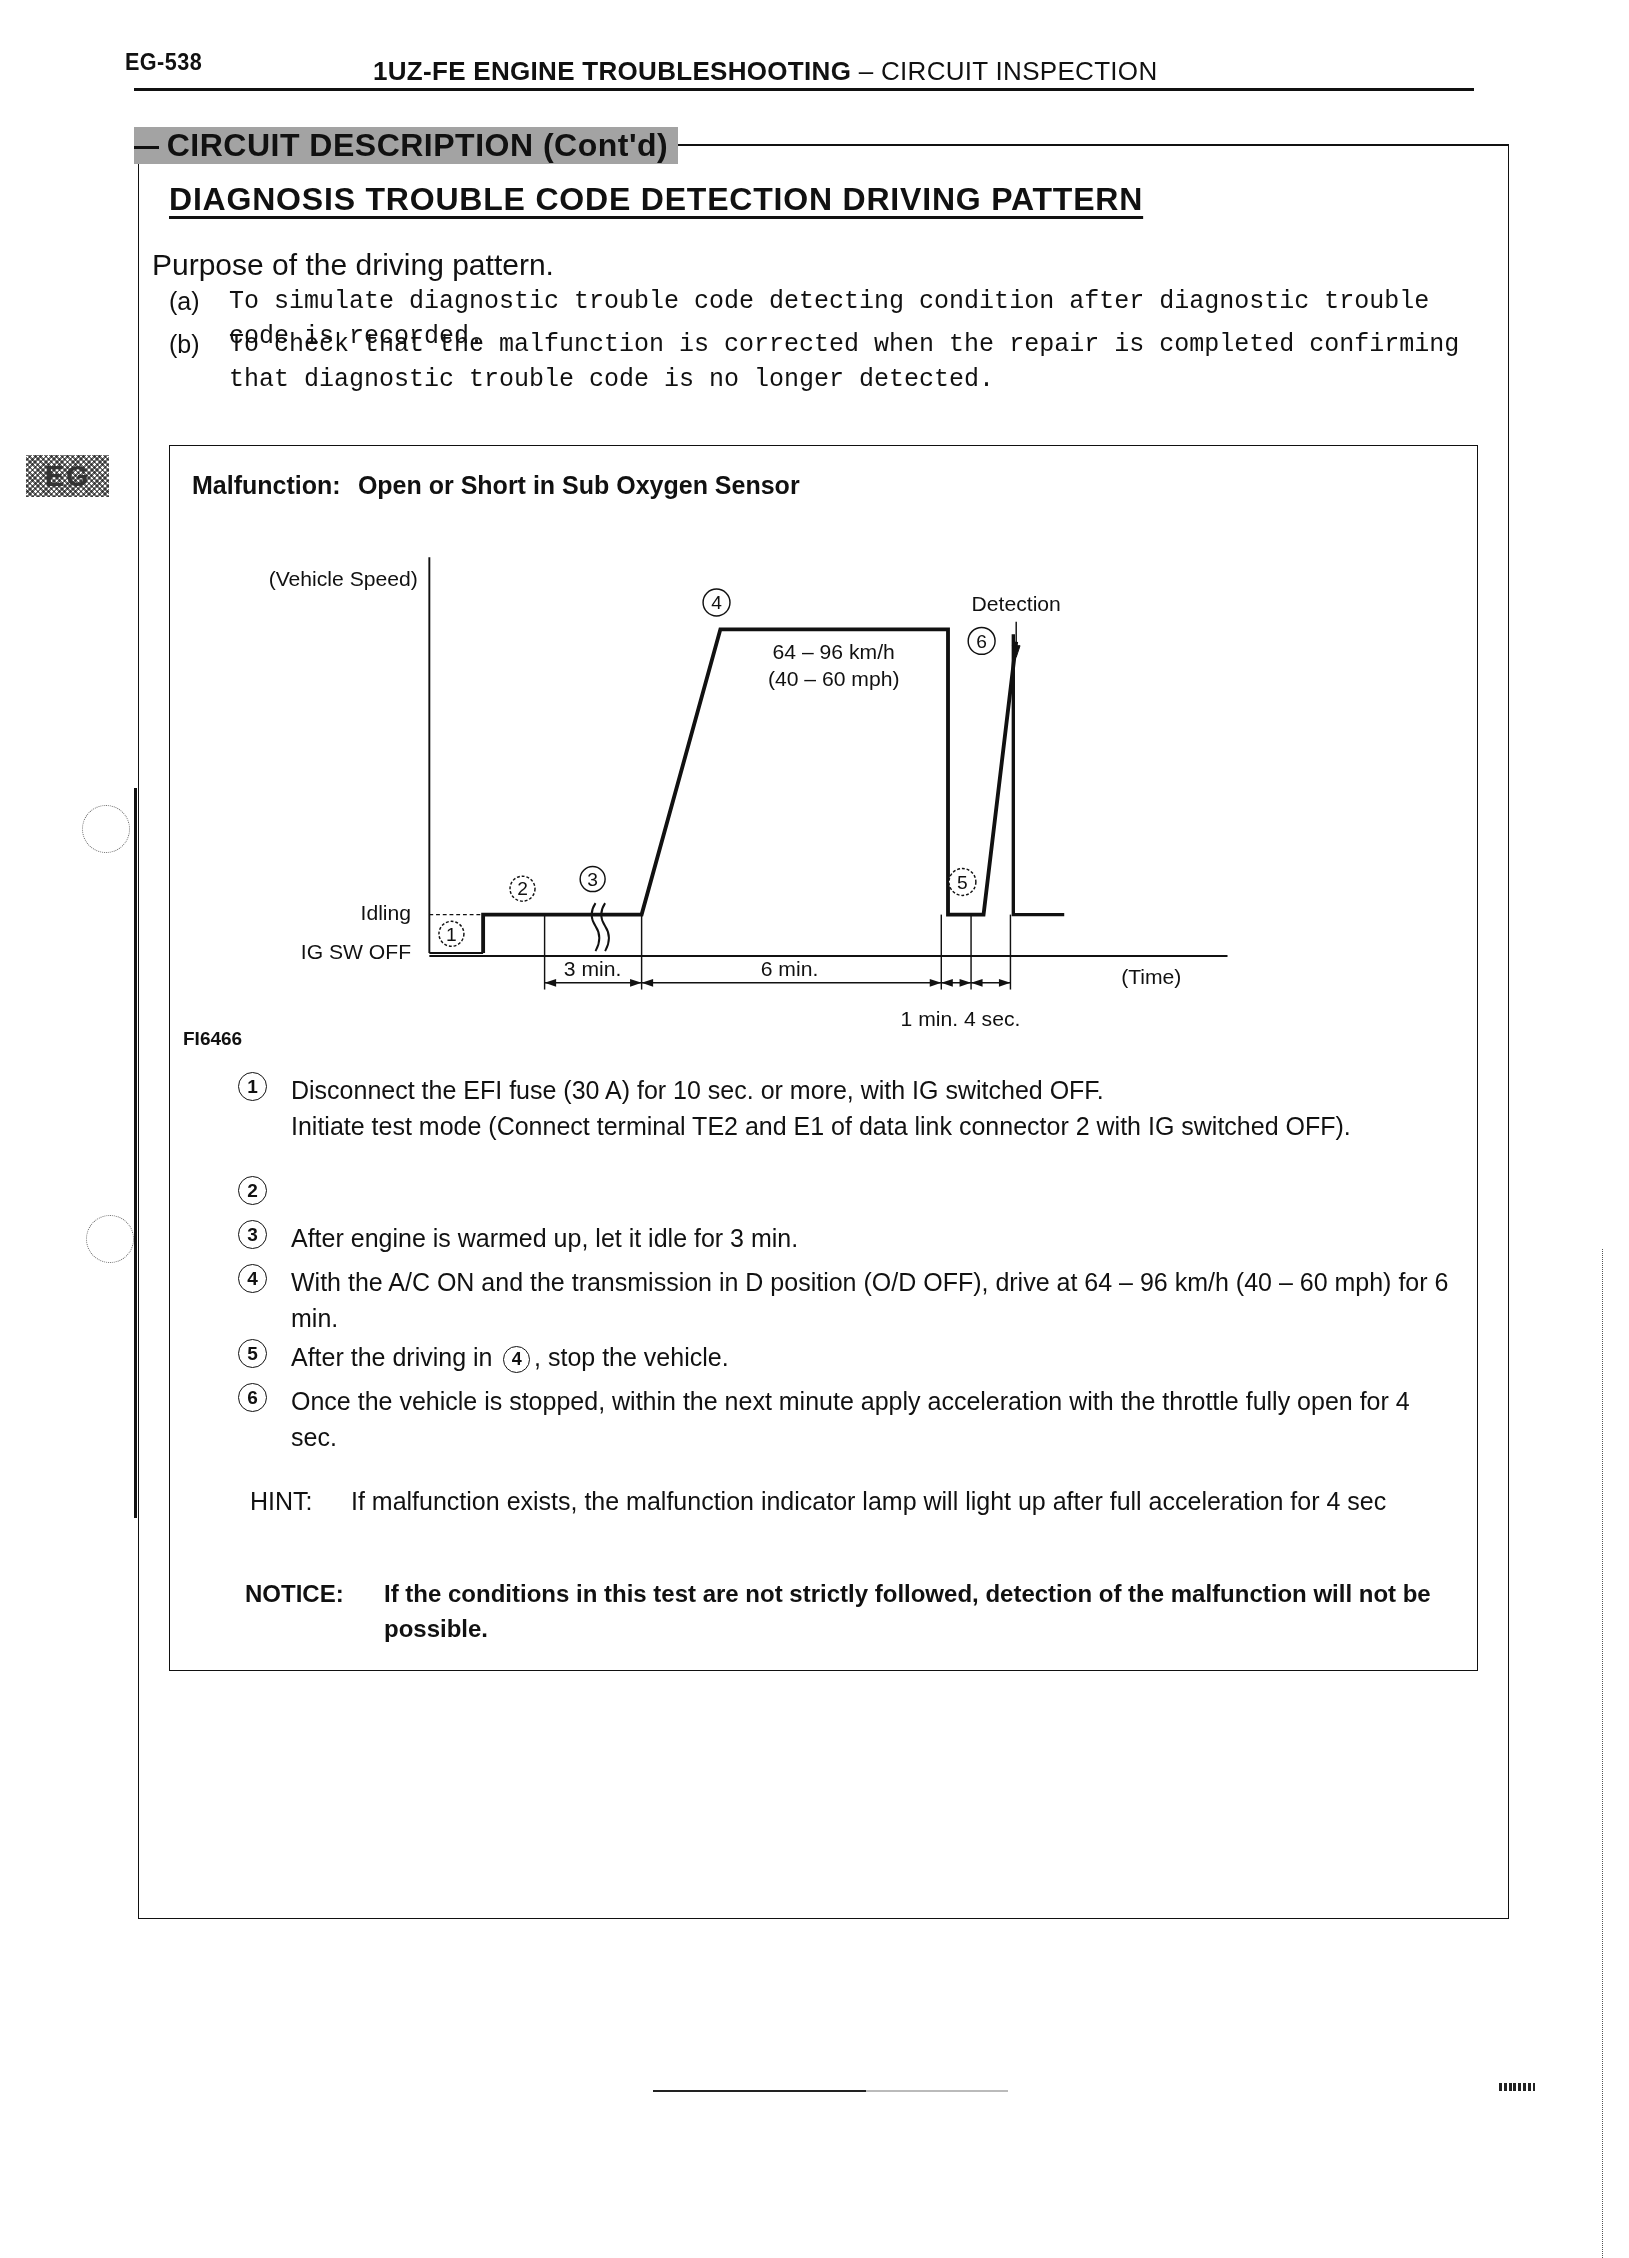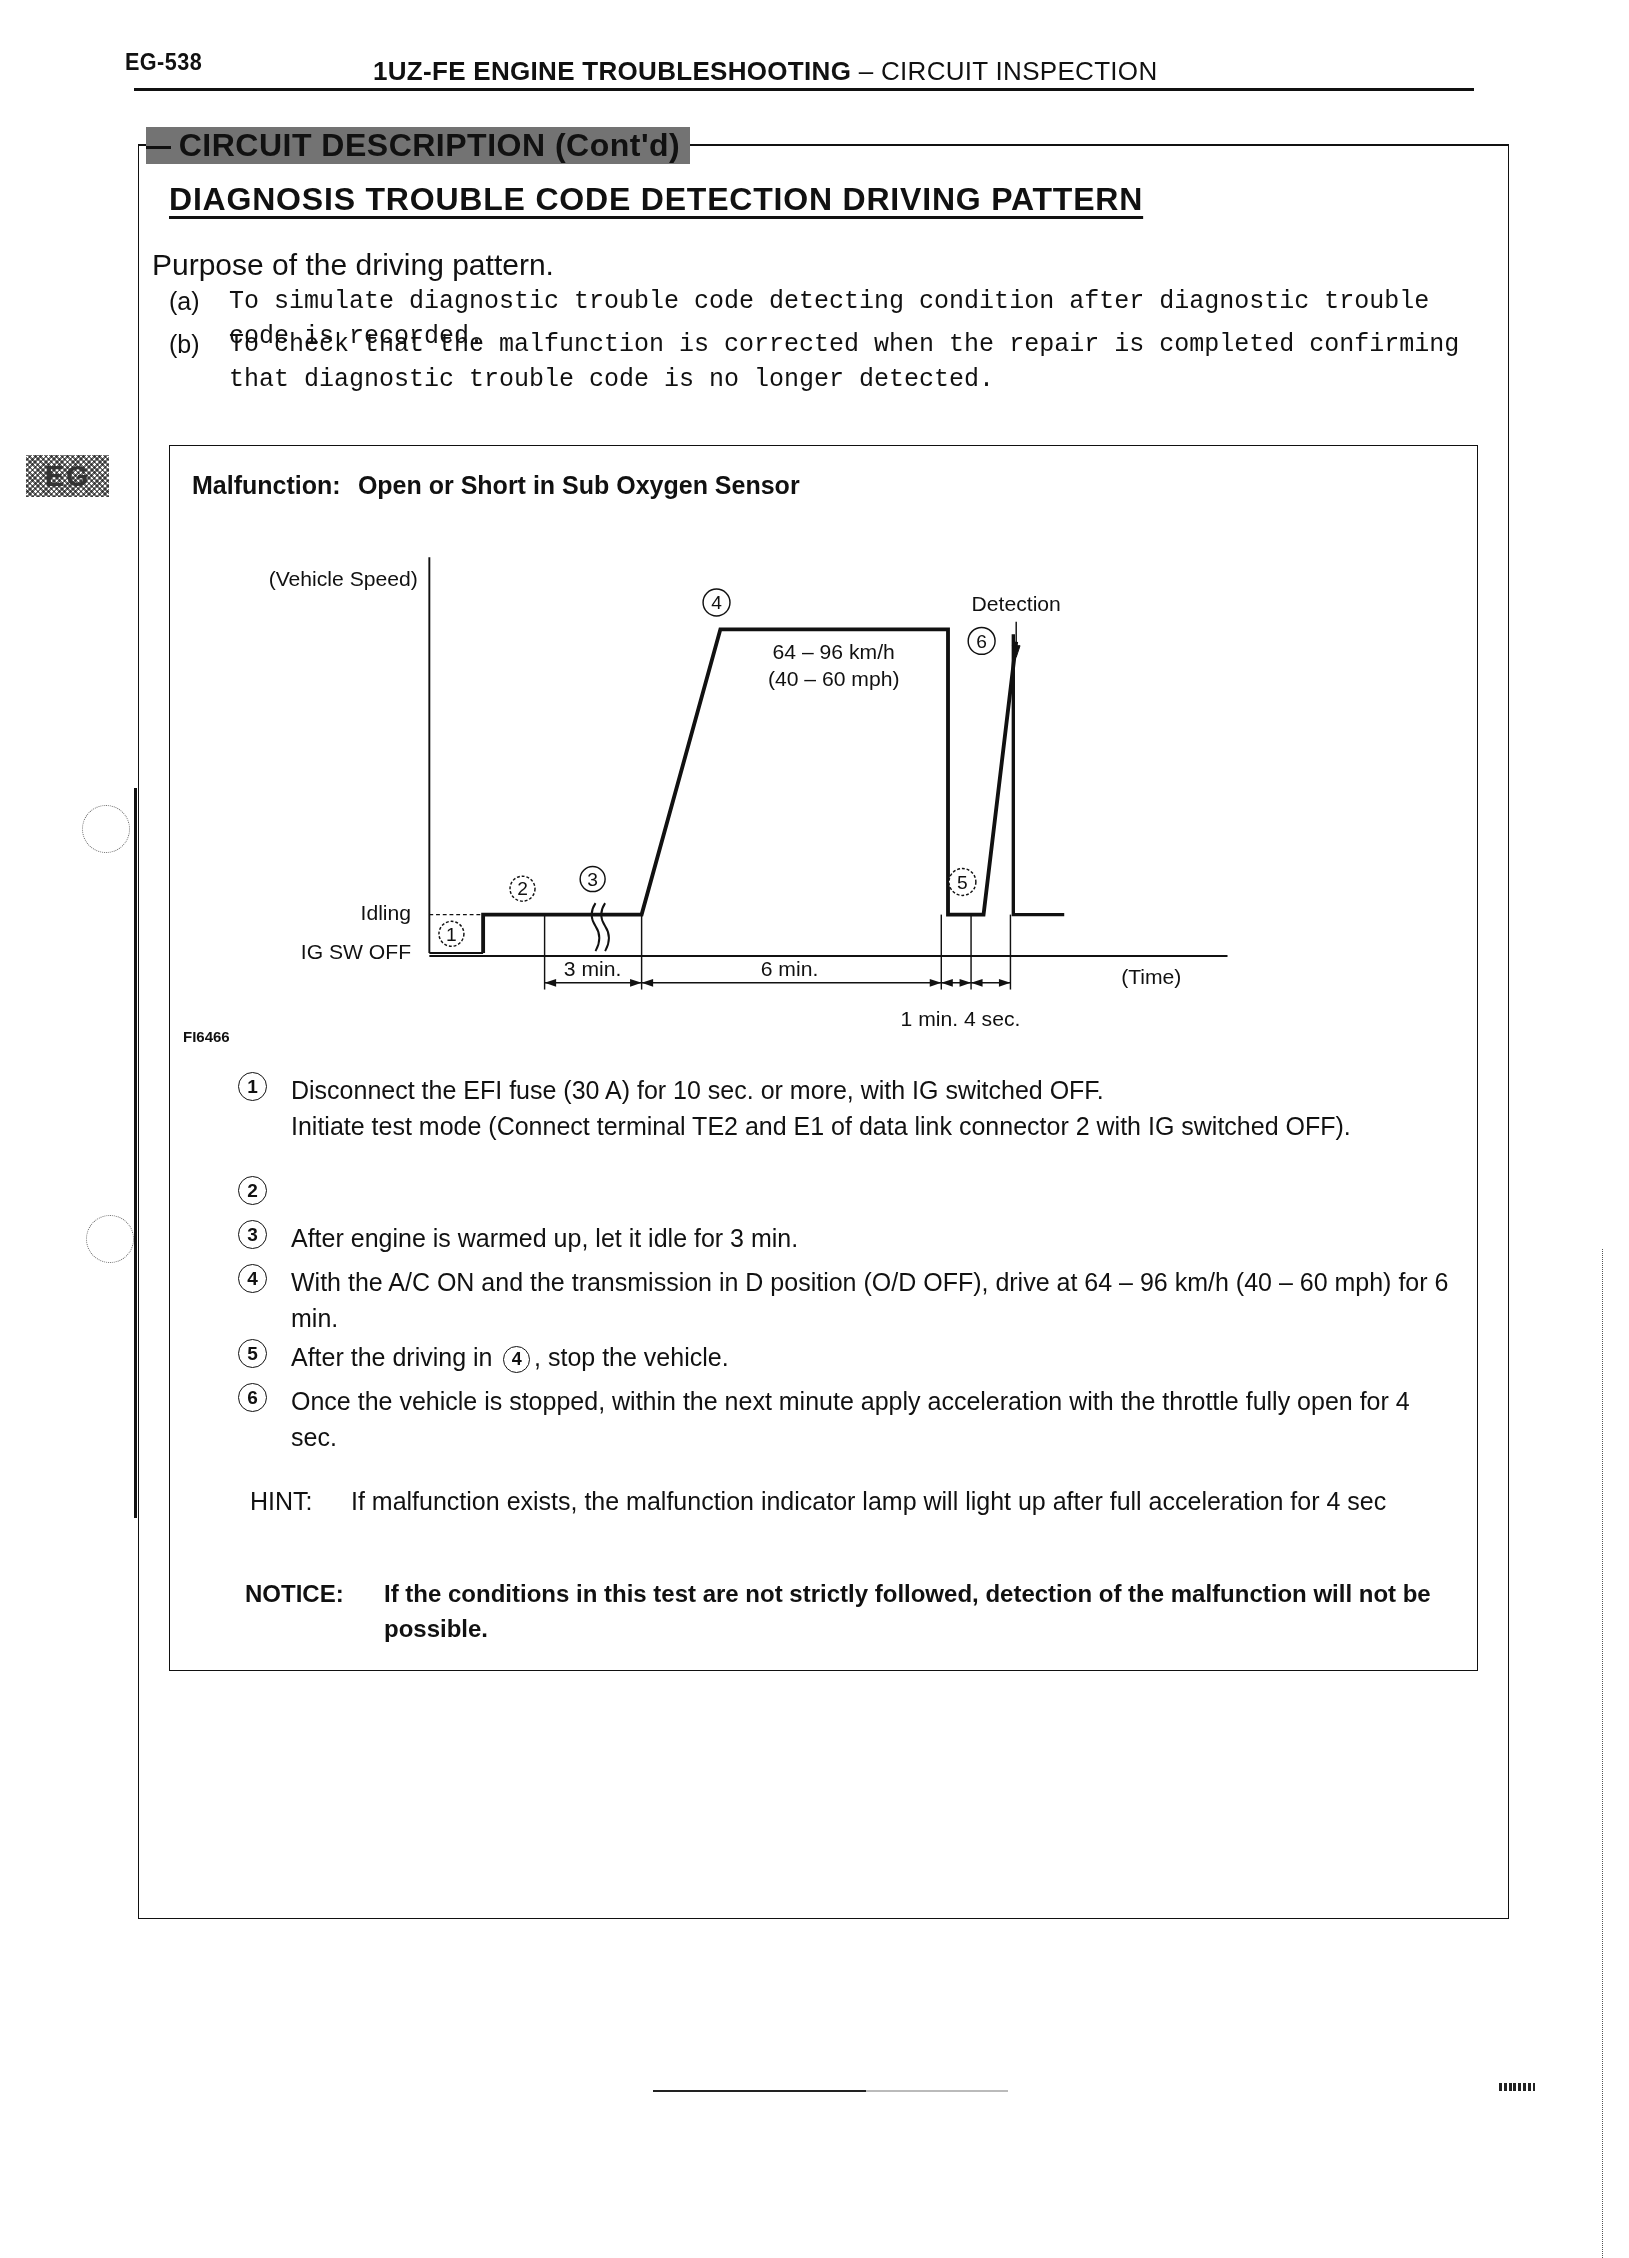--- a/index.html
+++ b/index.html
@@ -9,32 +9,32 @@
   .page-num { left:125px; top:48px; font-size:24px; font-weight:bold; letter-spacing:0.5px; transform:scaleX(0.9); transform-origin:left; }
   .running-head { left:373px; top:56px; font-size:26px; letter-spacing:0.3px; }
   .running-head .b { font-weight:bold; }
   .head-rule { left:134px; top:88px; width:1340px; height:2.9px; background:#111; }
   .eg-tab { left:26px; top:455px; width:83px; height:42px;
             background: repeating-linear-gradient(45deg,#777 0 1.9px,#fff 1.9px 3.8px),
                         repeating-linear-gradient(-45deg,#777 0 1.9px,transparent 1.9px 3.8px);
             background-blend-mode:multiply; }
   .eg-tab span { display:block; text-align:center; font-size:29px; font-weight:bold; line-height:42px; color:#333; letter-spacing:1.9px;}
   .outer-box { left:138px; top:144px; width:1369px; height:1774px; border:1.9px solid #111; border-top:none; }
-  .section-title { left:146px; top:127px; font-size:32px; font-weight:bold; background:#737373; padding:0 9.6px 0 0; letter-spacing:0.5px; }
+  .section-title { left:134px; top:127px; font-size:32px; font-weight:bold; background:#a3a3a3; padding:0 9.6px 0 0; letter-spacing:0.5px; }
   .section-title::before { content:""; display:inline-block; width:25px; height:2.9px; background:#111; vertical-align:middle; margin-right:7.7px; }
   .top-rule { left:138px; top:144px; width:1371px; height:1.9px; background:#111; }
   .subhead { left:169px; top:181px; font-size:32px; font-weight:bold; text-decoration:underline; text-underline-offset:5.8px; letter-spacing:0.8px; }
   .purpose { left:152px; top:248px; font-size:30px; }
   .item { font-size:25px; line-height:35px; }
   .item .lbl { position:absolute; left:0; }
   .item .txt { position:absolute; left:60px; width:1249px;font-family:Liberation Mono, monospace; }
   .inner-box { left:169px; top:445px; width:1307px; height:1224px; border:1.9px solid #111; }
   .malf { left:192px; top:471px; font-size:25px; font-weight:bold; }
   .malf .gap { display:inline-block; width:17.3px; }
-  .fig-id { left:183px; top:1028px; font-size:15px; font-weight:bold; }
+  .fig-id { left:183px; top:1028px; font-size:19px; font-weight:bold; }
   .steps .circ { position:absolute; left:0; width:27px; height:27px; border:1.9px solid #111; border-radius:50%;
                  font-size:19px; line-height:27px; text-align:center; font-weight:bold; }
   .steps .stxt { position:absolute; left:53px; width:1167px; font-size:25px; line-height:36px; }
   .inline-circ { display:inline-block; width:25px; height:25px; border:1.9px solid #111; border-radius:50%; font-size:18px; line-height:25px; text-align:center; font-weight:bold; vertical-align:1px; margin:0 3.8px; }
   .hint { left:250px; top:1484px; font-size:25px; line-height:35px; width:1220px; }
   .hint .k { position:absolute; left:0; }
   .hint .v { position:absolute; left:101px; width:1119px; }
   .notice { left:245px; top:1576px; font-size:24px; font-weight:bold; line-height:35px; width:1230px; }
   .notice .k { position:absolute; left:0;text-align:right; }
   .notice .v { position:absolute; left:139px; width:1090px; }

